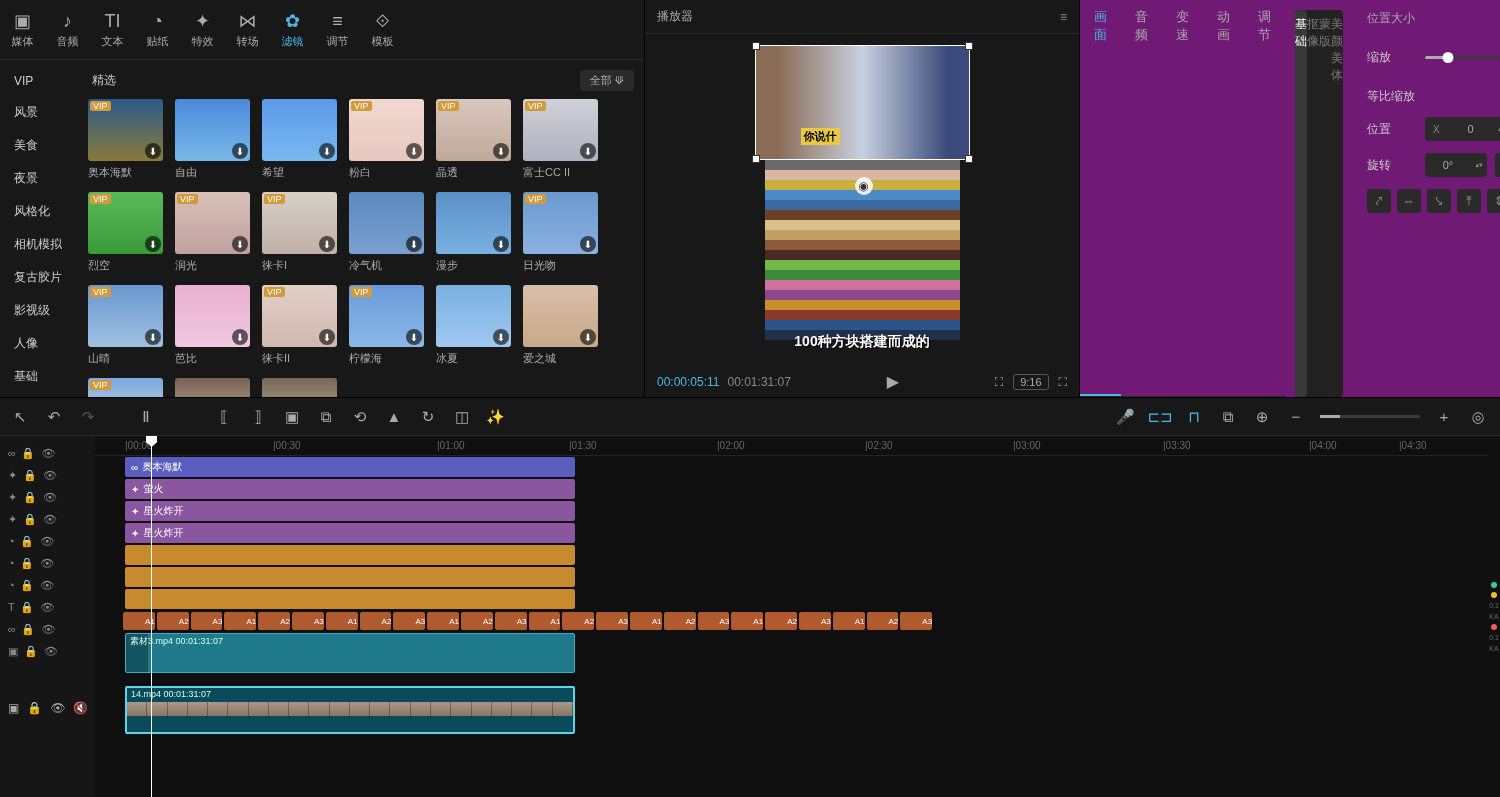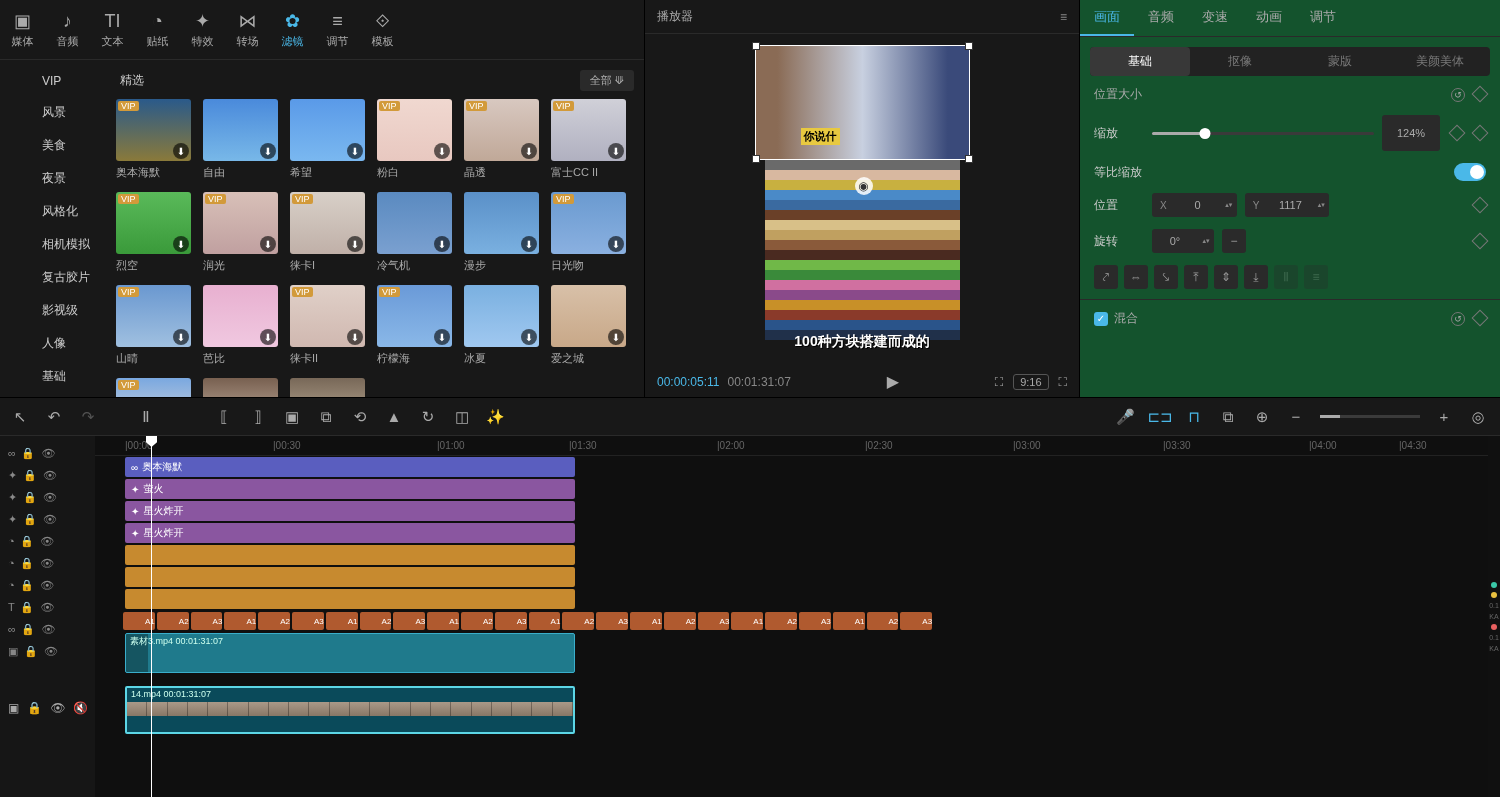--- a/index.html
+++ b/index.html
@@ -4,21 +4,21 @@
 <style>
 * { margin: 0; padding: 0; box-sizing: border-box; }
 body { width: 1500px; height: 797px; background: #0d0d0d; color: #aaa; font-family: "Microsoft YaHei", sans-serif; font-size: 12px; overflow: hidden; }
 .top { display: flex; height: 397px; }
 .left-panel { width: 645px; background: #181818; border-right: 1px solid #000; display: flex; flex-direction: column; }
 .toolbar { display: flex; padding: 6px 0; border-bottom: 1px solid #2a2a2a; }
 .tool-btn { display: flex; flex-direction: column; align-items: center; justify-content: center; width: 45px; padding: 4px 0; cursor: pointer; }
 .tool-btn.active { color: #4ab8e8; }
 .tool-btn .ico { font-size: 18px; margin-bottom: 2px; }
 .tool-btn .lab { font-size: 11px; }
-.left-body { display: flex; flex: 1; overflow: hidden; margin-left: 28px; }
+.left-body { display: flex; flex: 1; overflow: hidden; }
 .sidebar { width: 78px; background: #181818; padding-top: 6px; overflow-y: auto; }
 .side-item { padding: 8px 14px; font-size: 12px; cursor: pointer; color: #ccc; }
 .grid-area { flex: 1; padding: 10px; overflow-y: auto; position: relative; }
 .gallery-head { display: flex; justify-content: space-between; align-items: center; margin-bottom: 8px; }
 .gallery-title { color: #ccc; padding-left: 4px; }
 .all-btn { background: #2a2a2a; padding: 3px 10px; border-radius: 3px; font-size: 11px; }
 .grid { display: flex; flex-wrap: wrap; gap: 12px; }
 .card { width: 75px; }
 .thumb { width: 75px; height: 62px; border-radius: 3px; position: relative; }
 .thumb .vip { position: absolute; top: 2px; left: 2px; background: #d29a3a; color: #fff; padding: 0 3px; font-size: 9px; border-radius: 2px; }
@@ -34,21 +34,21 @@
 .frame .lower { position: absolute; top: 115px; left: 0; right: 0; bottom: 0; overflow: hidden; }
 .stripe { height: 10px; width: 100%; }
 .lower .cap { position: absolute; bottom: 4px; width: 100%; color: #fff; text-align: center; font-size: 14px; font-weight: bold; text-shadow: 1px 1px #000; }
 .status-icon { position: absolute; top: 132px; left: 90px; width: 18px; height: 18px; border-radius: 50%; background: rgba(255,255,255,.85); display: flex; align-items: center; justify-content: center; color: #333; }
 .pv-bar { display: flex; align-items: center; justify-content: space-between; padding: 6px 12px; }
 .pv-left { display: flex; align-items: center; gap: 8px; }
 .tc1 { color: #4ab8e8; font-size: 12px; }
 .tc2 { color: #888; font-size: 12px; }
 .pv-right { display: flex; align-items: center; gap: 10px; }
 .pill { border: 1px solid #555; padding: 1px 6px; border-radius: 3px; font-size: 11px; }
-.props-panel { flex: 1; background: #14532d; display: flex; flex-direction: column; overflow-y: auto; }
+.props-panel { flex: 1; background: #701a75; display: flex; flex-direction: row; overflow-y: auto; }
 .prop-tabs { display: flex; border-bottom: 1px solid #2a2a2a; }
 .ptab { padding: 8px 14px; cursor: pointer; font-size: 13px; }
 .ptab.active { color: #4ab8e8; border-bottom: 2px solid #4ab8e8; }
 .subtabs { display: flex; margin: 10px 10px 0; background: #222; border-radius: 4px; }
 .stab { flex: 1; text-align: center; padding: 6px 0; font-size: 12px; cursor: pointer; border-radius: 4px; color: #777; }
 .stab.active { background: #383838; color: #fff; }
 .section { padding: 10px 14px; }
 .section-head { display: flex; justify-content: space-between; align-items: center; margin-bottom: 12px; }
 .frow { display: flex; align-items: center; margin-bottom: 12px; gap: 8px; }
 .flab { width: 50px; font-size: 12px; color: #ccc; }

